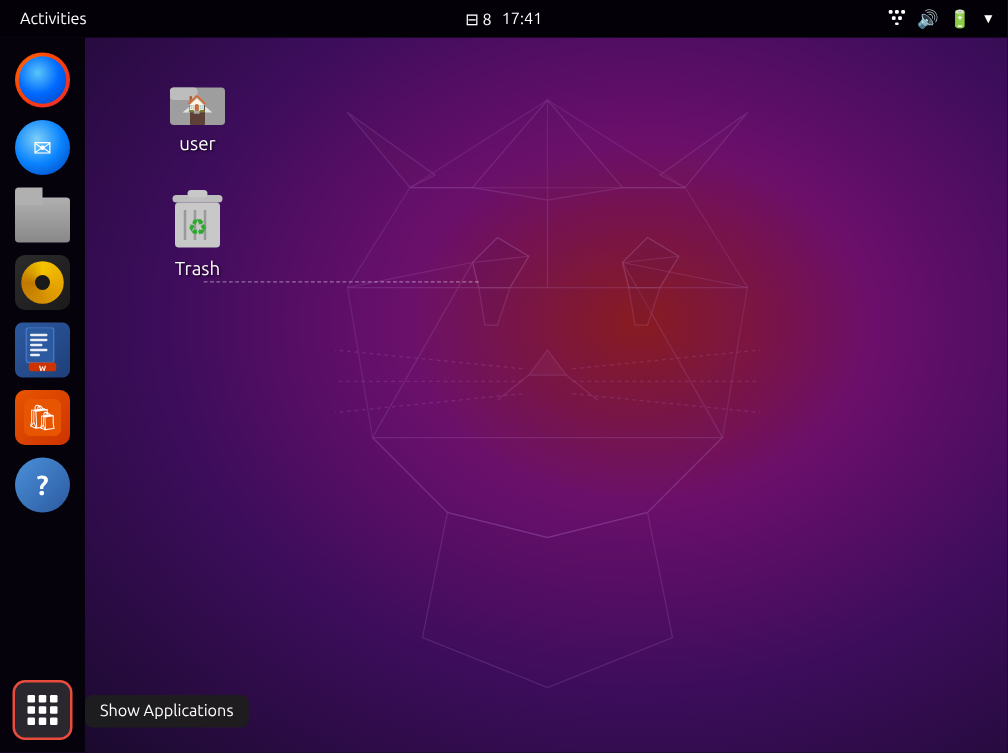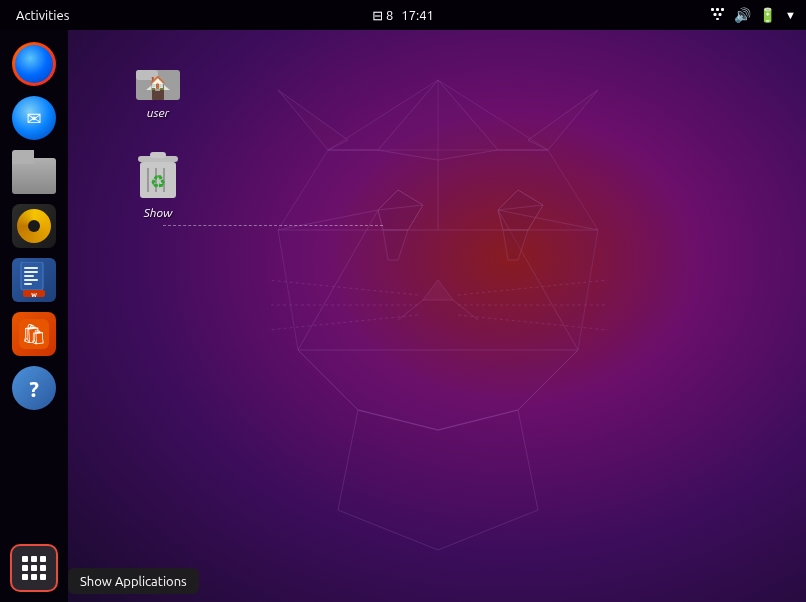--- a/index.html
+++ b/index.html
@@ -229,21 +229,21 @@
       width: 6px;
       height: 6px;
       background: white;
       border-radius: 1px;
     }
 
     
     .show-apps-tooltip {
       position: absolute;
       left: 68px;
-      bottom: 8px;
+      bottom: 20px;
       background: rgba(30,30,30,0.95);
       color: white;
       padding: 6px 12px;
       border-radius: 6px;
       font-size: 13px;
       white-space: nowrap;
       z-index: 200;
       pointer-events: none;
     }
 
@@ -263,25 +263,24 @@
       width: 48px;
       height: 48px;
       border-radius: 6px;
       display: flex;
       align-items: center;
       justify-content: center;
     }
 
     .desktop-icon-label {
       color: white;
-      font-size: 12px;
+      font-size: 15px;
       text-align: center;
       margin-top: 4px;
       text-shadow: 1px 1px 2px rgba(0,0,0,0.8);
-      font-style: italic;
     }
   </style>
 </head>
 <body>
 
 <div class="topbar">
   <div class="topbar-left">
     <span class="topbar-activities">Activities</span>
   </div>
   <div class="topbar-center">
@@ -462,17 +461,17 @@
 
         <rect x="6" y="10" width="36" height="36" rx="3" fill="#c8c8c8"></rect>
 
         <line x1="14" y1="16" x2="14" y2="40" stroke="#999" stroke-width="2"></line>
         <line x1="22" y1="16" x2="22" y2="40" stroke="#999" stroke-width="2"></line>
         <line x1="30" y1="16" x2="30" y2="40" stroke="#999" stroke-width="2"></line>
 
         <text x="24" y="36" text-anchor="middle" fill="#2ea82e" font-size="18">♻</text>
       </svg>
     </div>
-    <span class="desktop-icon-label">Show</span>
+    <span class="desktop-icon-label">Trash</span>
   </div>
 
   <div style="position:absolute;top:195px;left:95px;width:220px;height:1px;border-top:1px dashed rgba(255,255,255,0.4);pointer-events:none;"></div>
 </div>
 
 </body></html>

